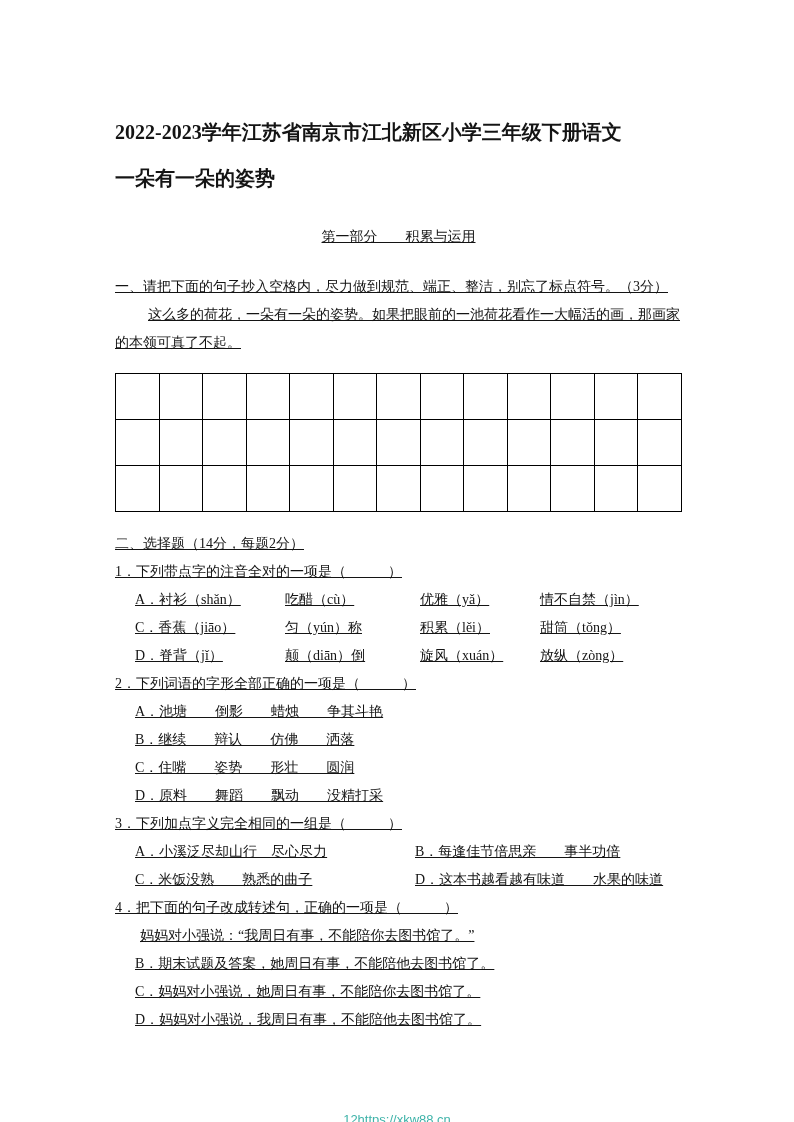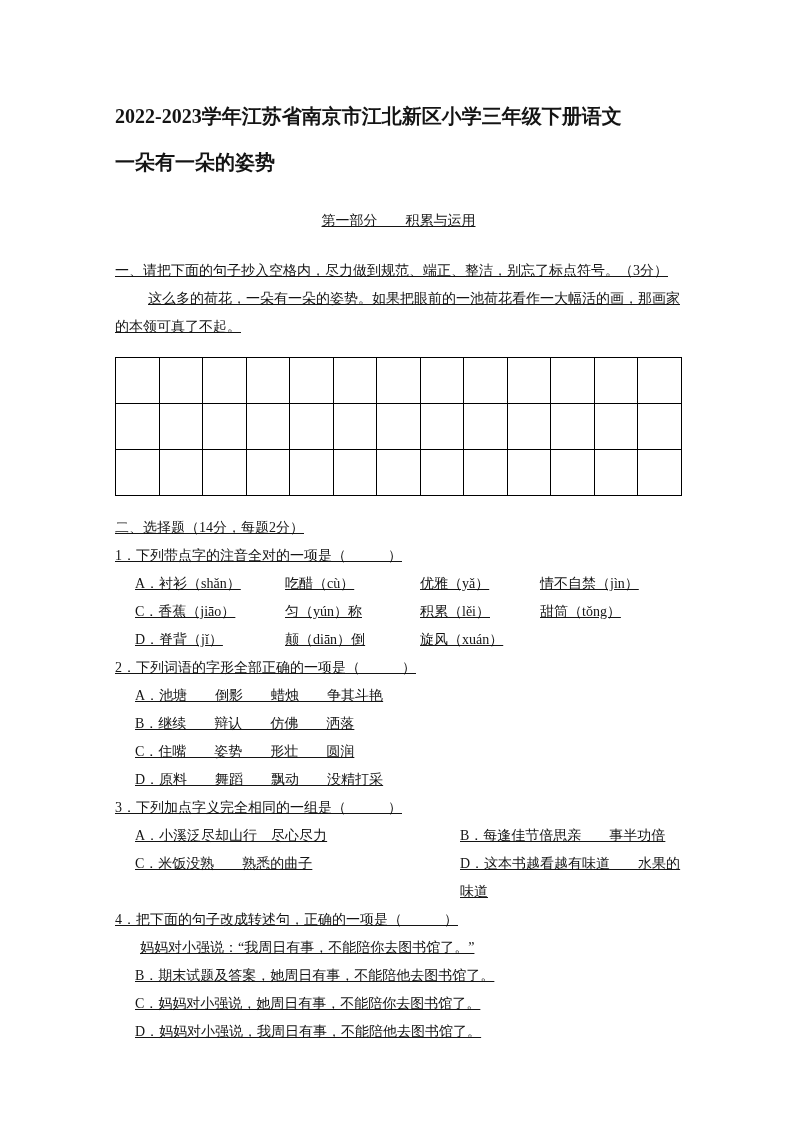--- a/index.html
+++ b/index.html
@@ -1,37 +1,37 @@
 <!DOCTYPE html>
 <html><head>
 <meta charset="utf-8">
 <style>
   * { box-sizing: border-box; }
   html, body { margin: 0; padding: 0; background: #ffffff; }
   .page {
-    width: 794px; height: 1093px; margin: 0 auto; background: #ffffff;
+    width: 794px; height: 1093px; margin: 16px auto; background: #ffffff;
     position: relative; color: #141414;
     font-family: "Liberation Serif", serif;
     padding: 93px 112px 0 115px;
   }
   .title { font-size: 20px; font-weight: bold; line-height: 46px; margin: 0; }
   .line { font-size: 14px; line-height: 28px; font-weight: normal; text-decoration: underline; }
   .part1 { text-align: center; margin-top: 22px; }
   .instr { margin-top: 22px; }
   .indent2 { text-indent: 33px; }
   table.grid { border-collapse: collapse; width: 100%; margin-top: 16px; }
   table.grid td { border: 1px solid #000; height: 46px; padding: 0; }
   .part2 { margin-top: 18px; }
   .opt { padding-left: 20px; }
   .row4 { display: flex; padding-left: 20px; }
   .row4 .c1 { width: 150px; flex: none; }
   .row4 .c2 { width: 135px; flex: none; }
   .row4 .c3 { width: 120px; flex: none; }
   .row4 .c4 { flex: 1; }
-  .row2 { display: flex; padding-left: 20px; gap: 45px; }
+  .row2 { display: flex; padding-left: 20px; }
   .row2 .l { width: 280px; flex: none; }
   .row2 .r { flex: 1; }
   .quote { padding-left: 25px; }
   .footer {
     position: absolute; left: 0; right: 0; top: 1096px;
     text-align: center; font-size: 13px; color: #3fb3a9;
     font-family: "Liberation Sans", sans-serif;
   }
 </style>
 </head>
@@ -112,20 +112,21 @@
   <div class="line row4">
     <span class="c1">C．香蕉（jiāo）</span>
     <span class="c2">匀（yún）称</span>
     <span class="c3">积累（lěi）</span>
     <span class="c4">甜筒（tǒng）</span>
   </div>
   <div class="line row4">
     <span class="c1">D．脊背（jǐ）</span>
     <span class="c2">颠（diān）倒</span>
     <span class="c3">旋风（xuán）</span>
+    <span class="c4">放纵（zòng）</span>
   </div>
 
   <div class="line">2．下列词语的字形全部正确的一项是（　　　）</div>
   <div class="line opt">A．池塘　　倒影　　蜡烛　　争其斗艳</div>
   <div class="line opt">B．继续　　辩认　　仿佛　　洒落</div>
   <div class="line opt">C．住嘴　　姿势　　形壮　　圆润</div>
   <div class="line opt">D．原料　　舞蹈　　飘动　　没精打采</div>
 
   <div class="line">3．下列加点字义完全相同的一组是（　　　）</div>
   <div class="line row2">

